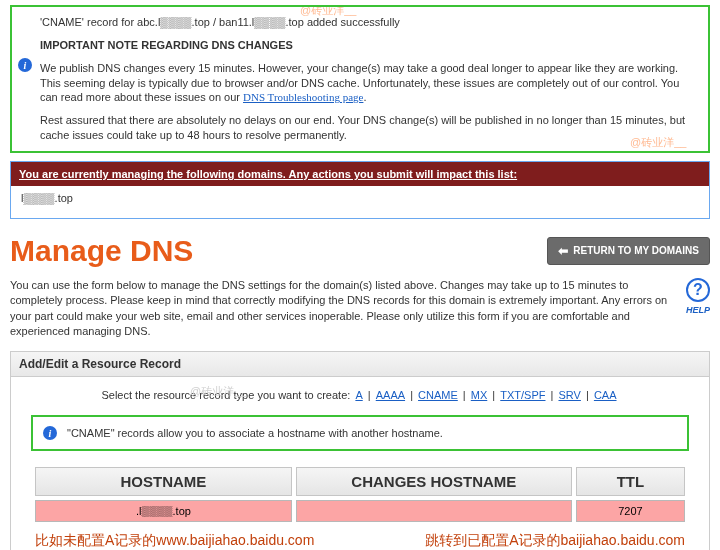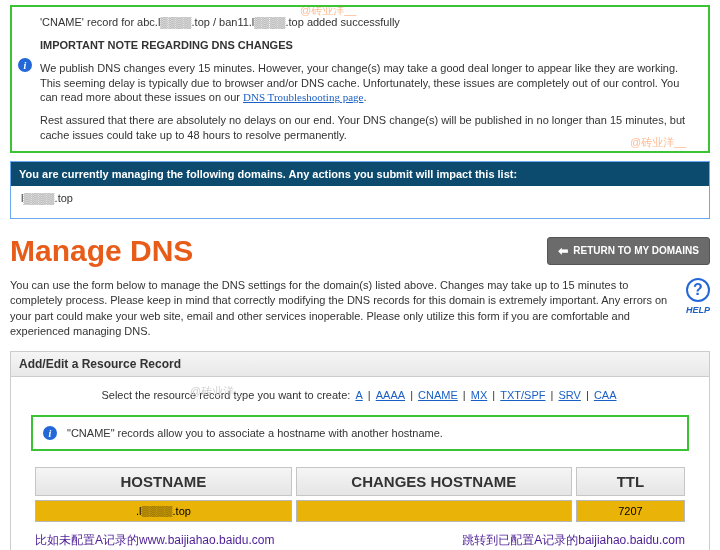--- a/index.html
+++ b/index.html
@@ -10,41 +10,41 @@
     .wm2 { top: 135px; left: 630px; color: #ff8c4a; opacity: 0.6; }
     .wm3 { top: 384px; left: 190px; color: #d0d0d0; }
     .info-box { border: 2px solid #3bc235; padding: 8px 10px 8px 28px; position: relative; margin-bottom: 8px; }
     .info-icon { width: 14px; height: 14px; border-radius: 50%; background: #2468d8; color: #fff; display: inline-flex; align-items: center; justify-content: center; font-weight: bold; font-size: 10px; font-style: italic; position: absolute; left: 6px; top: 50%; transform: translateY(-50%); font-family: Georgia, serif; }
     .info-box .info-icon { top: 58px; }
     .info-box p { margin-bottom: 8px; line-height: 1.35; }
     .info-box p:last-child { margin-bottom: 0; }
     .bold { font-weight: bold; }
     a.link { color: #1a5fc4; text-decoration: underline; font-family: Liberation Serif, serif; }
     .domains-box { border: 1px solid #6aa8f0; margin-bottom: 15px; }
-    .blue-bar { background: #0c4a6e; color: #fff; font-weight: bold; padding: 6px 8px; font-size: 11px; }
+    .blue-bar { background: #7f1d1d; color: #fff; font-weight: bold; padding: 6px 8px; font-size: 11px; text-decoration: underline; }
     .domain-list { padding: 6px 10px; min-height: 32px; }
     .header-row { display: flex; justify-content: space-between; align-items: center; margin: 10px 0; }
     h1 { color: #e85c1a; font-size: 30px; font-weight: bold; }
     .return-btn { background: #6b6b6b; color: #fff; border: 1px solid #555; border-radius: 3px; padding: 6px 10px; font-size: 10px; font-weight: bold; cursor: pointer; display: inline-flex; align-items: center; gap: 5px; }
     .arrow-left { font-size: 12px; }
     .intro-text { line-height: 1.4; margin-bottom: 12px; padding-right: 40px; position: relative; }
     .help-icon-wrap { position: absolute; right: 0; top: 0; text-align: center; }
     .help-circle { width: 24px; height: 24px; border-radius: 50%; border: 2px solid #2468d8; color: #2468d8; font-weight: bold; font-size: 16px; display: flex; align-items: center; justify-content: center; margin: 0 auto 2px; }
     .help-label { color: #1a5fc4; font-size: 9px; font-weight: bold; font-style: italic; }
     .section-header { background: linear-gradient(#f5f5f5, #e8e8e8); border: 1px solid #ccc; padding: 5px 8px; font-weight: bold; font-size: 12px; }
     .form-area { border: 1px solid #ccc; border-top: none; padding: 12px 20px 16px; }
     .type-select { text-align: center; font-weight: normal; margin-bottom: 14px; font-size: 11px; }
     .type-select a { color: #1a5fc4; text-decoration: underline; margin: 0 2px; }
     .hint-box { border: 2px solid #3bc235; padding: 10px 10px 10px 34px; position: relative; margin-bottom: 16px; }
     .hint-box .info-icon { top: 50%; left: 10px; }
     table.record-table { width: 100%; border-collapse: separate; border-spacing: 4px 0; }
     table.record-table th { background: linear-gradient(#f5f5f5, #e5e5e5); border: 1px solid #c5c5c5; padding: 5px; font-size: 15px; font-weight: bold; text-align: center; }
     table.record-table td { padding: 4px 0; }
-    table.record-table input { width: 100%; padding: 4px 6px; border: 1px solid #b8b8b8; font-size: 11px; text-align: center; background: #eab308; }
-    .red-note { color: #4c1d95; font-size: 12px; margin-top: 6px; display: flex; justify-content: space-between; padding: 0 4px; }
+    table.record-table input { width: 100%; padding: 4px 6px; border: 1px solid #b8b8b8; font-size: 11px; text-align: center; background: #fca5a5; }
+    .red-note { color: #c2410c; font-size: 14px; margin-top: 6px; display: flex; justify-content: space-between; padding: 0 4px; }
   </style>
 </head>
 <body>
 
 <div class="container" style="position:relative;">
   <span class="watermark wm1">@砖业洋__</span>
   <span class="watermark wm2">@砖业洋__</span>
   <span class="watermark wm3">@砖业洋__</span>
 
   <div class="info-box">

